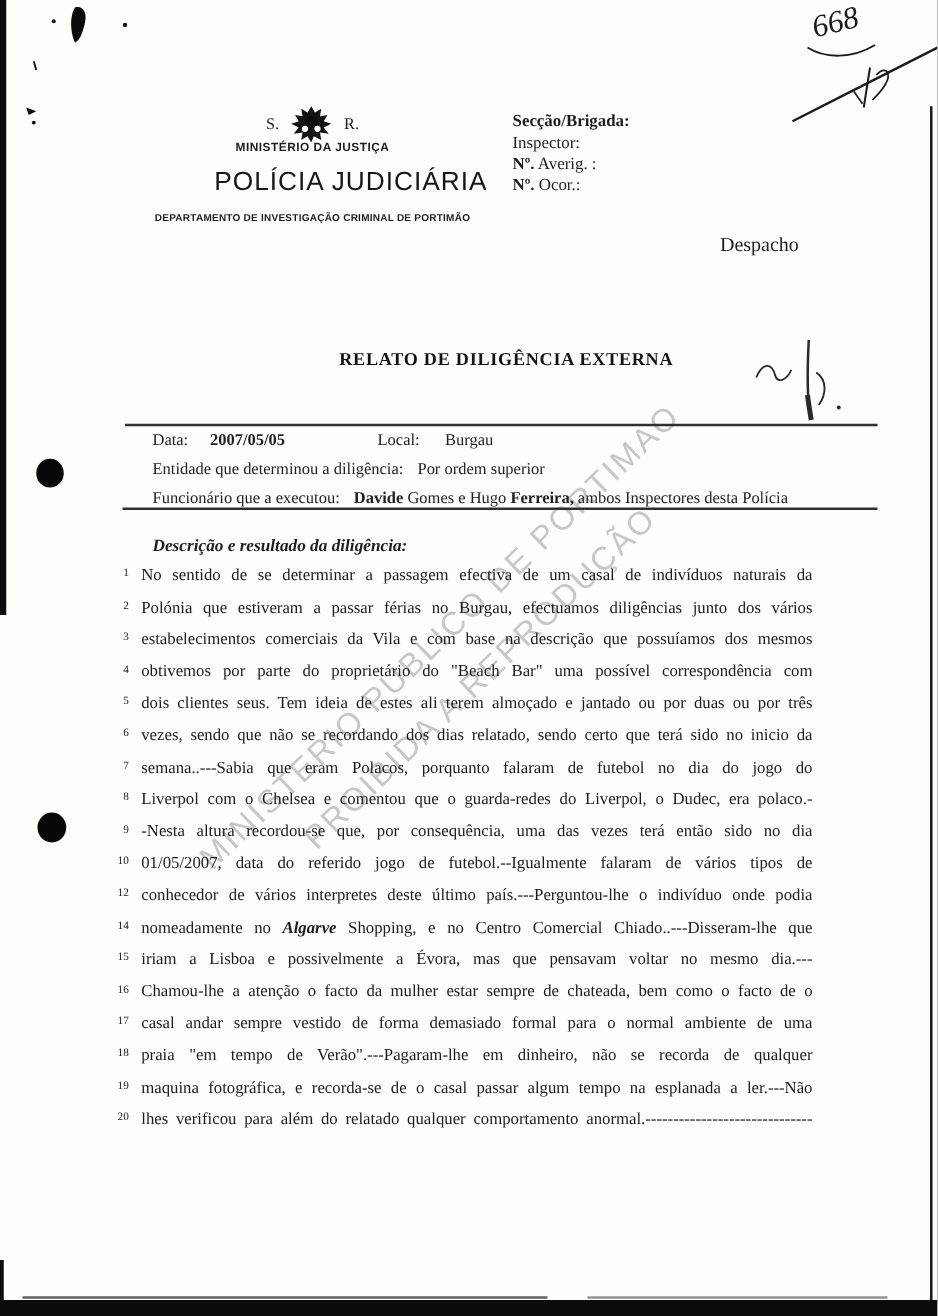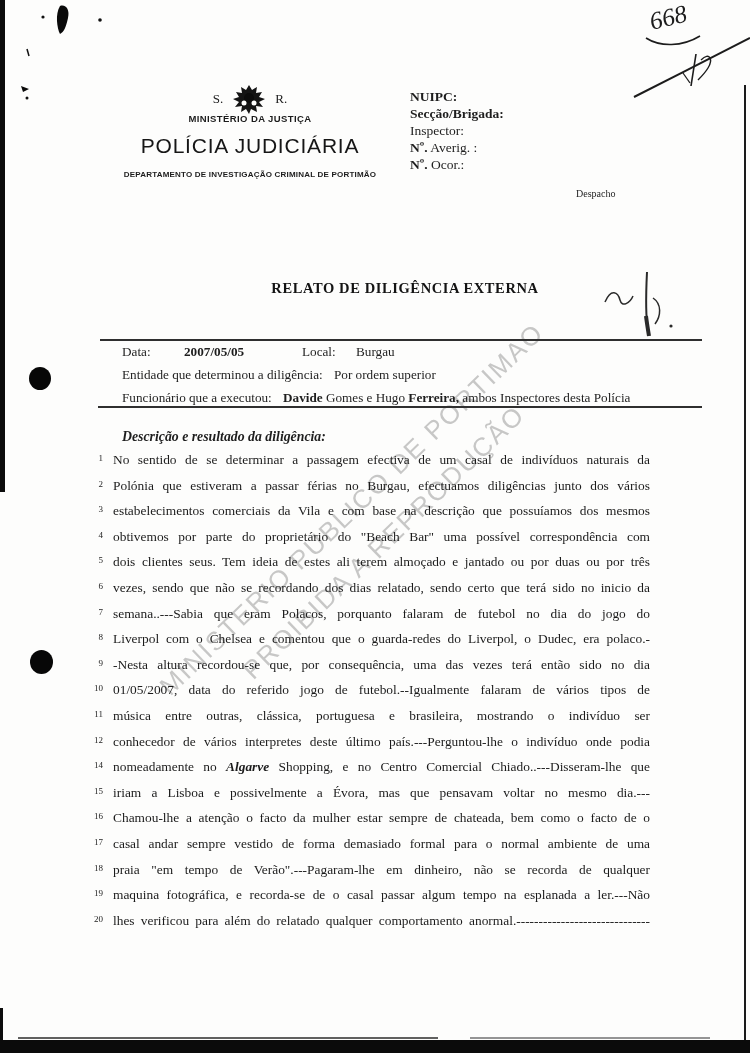--- a/index.html
+++ b/index.html
@@ -11,34 +11,34 @@
   .edge-left-b{left:0;top:1008px;width:3px;height:45px;background:#0c0c0c;}
   .edge-right{left:744px;top:85px;width:2px;height:955px;background:#1a1a1a;}
   .edge-bottom{left:0;top:1040px;width:750px;height:13px;background:#0b0b0b;}
   .scratch{height:2px;background:#2b2b2b;opacity:.75;}
   .hole{border-radius:50%;background:#070707;}
   
   .crest-row{left:170px;top:84px;width:160px;display:flex;align-items:center;justify-content:center;gap:9px;}
   .crest-letter{font-size:13px;color:#222;}
   .ministry{left:150px;top:113px;width:200px;text-align:center;
     font-family:"Liberation Sans",sans-serif;font-weight:bold;font-size:9.5px;letter-spacing:.4px;color:#1c1c1c;}
-  .org{left:110px;top:134px;width:280px;text-align:center;
+  .org{left:110px;top:134px;width:280px;text-align:right;
     font-family:"Liberation Sans",sans-serif;font-size:21px;letter-spacing:.8px;color:#161616;}
   .dept{left:90px;top:170px;width:320px;text-align:center;
     font-family:"Liberation Sans",sans-serif;font-weight:bold;font-size:8px;letter-spacing:.2px;color:#1c1c1c;}
   .hfields{left:410px;top:88px;width:230px;font-size:13.5px;line-height:17px;}
   .hfield{white-space:nowrap;}
   .hfield b{font-weight:bold;}
-  .despacho{left:576px;top:188px;font-size:10px;}
+  .despacho{left:576px;top:188px;font-size:16px;}
   
   .title{left:130px;top:280px;width:550px;text-align:center;font-weight:bold;
          font-size:14.5px;letter-spacing:.6px;color:#141414;}
   .rule{background:#2f2f2f;height:2px;}
   .mrow{font-size:13.2px;white-space:nowrap;}
-  .b{font-weight:bold;margin-left:16px;}
+  .b{font-weight:bold;}
   
   .wm{position:absolute;font-family:"Liberation Sans",sans-serif;color:rgba(123,123,123,.42);
       font-size:26px;letter-spacing:2px;white-space:nowrap;transform:rotate(-44deg);
       text-align:center;z-index:1;}
   .content{position:relative;z-index:2;}
   
   .sec-head{left:122px;top:429px;font-weight:bold;font-style:italic;font-size:13.8px;z-index:2;}
   .body-lines{left:85px;top:449px;width:575px;z-index:2;}
   .bline{display:flex;height:25.6px;}
   .bnum{width:18px;text-align:right;font-size:9px;padding-top:4px;color:#222;flex:none;}
@@ -92,21 +92,20 @@
         <circle cx="12" cy="19" r="2.5" fill="#fdfdfc"></circle>
         <circle cx="22" cy="19" r="2.5" fill="#fdfdfc"></circle>
       </svg>
       <span class="crest-letter">R.</span>
     </div>
     <div class="abs ministry">MINISTÉRIO DA JUSTIÇA</div>
     <div class="abs org">POLÍCIA JUDICIÁRIA</div>
     <div class="abs dept">DEPARTAMENTO DE INVESTIGAÇÃO CRIMINAL DE PORTIMÃO</div>
 
     <div class="abs hfields" id="header-fields">
-        <div class="hfield"><b>NUIPC:</b></div>
         <div class="hfield"><b>Secção/Brigada:</b></div>
         <div class="hfield">Inspector:</div>
         <div class="hfield"><b>Nº.</b> Averig. :</div>
         <div class="hfield"><b>Nº.</b> Ocor.:</div>
       </div>
     <div class="abs despacho">Despacho</div>
 
     <div class="abs title">RELATO DE DILIGÊNCIA EXTERNA</div>
 
     <svg class="abs" style="left:595px;top:268px;" width="90" height="75" viewBox="0 0 90 75">
@@ -170,24 +169,20 @@
         </div>
         <div class="bline">
           <div class="bnum">9</div>
           <div class="btxt"><span>-Nesta altura recordou-se que, por consequência, uma das vezes terá então sido no dia</span></div>
         </div>
         <div class="bline">
           <div class="bnum">10</div>
           <div class="btxt"><span>01/05/2007, data do referido jogo de futebol.--Igualmente falaram de vários tipos de</span></div>
         </div>
         <div class="bline">
-          <div class="bnum">11</div>
-          <div class="btxt"><span>música entre outras, clássica, portuguesa e brasileira, mostrando o indivíduo ser</span></div>
-        </div>
-        <div class="bline">
           <div class="bnum">12</div>
           <div class="btxt"><span>conhecedor de vários interpretes deste último país.---Perguntou-lhe o indivíduo onde podia</span></div>
         </div>
         <div class="bline">
           <div class="bnum">14</div>
           <div class="btxt"><span>nomeadamente no </span><span style="font-weight: bold; font-style: italic;">Algarve</span><span> Shopping, e no Centro Comercial Chiado..---Disseram-lhe que</span></div>
         </div>
         <div class="bline">
           <div class="bnum">15</div>
           <div class="btxt"><span>iriam a Lisboa e possivelmente a Évora, mas que pensavam voltar no mesmo dia.---</span></div>

